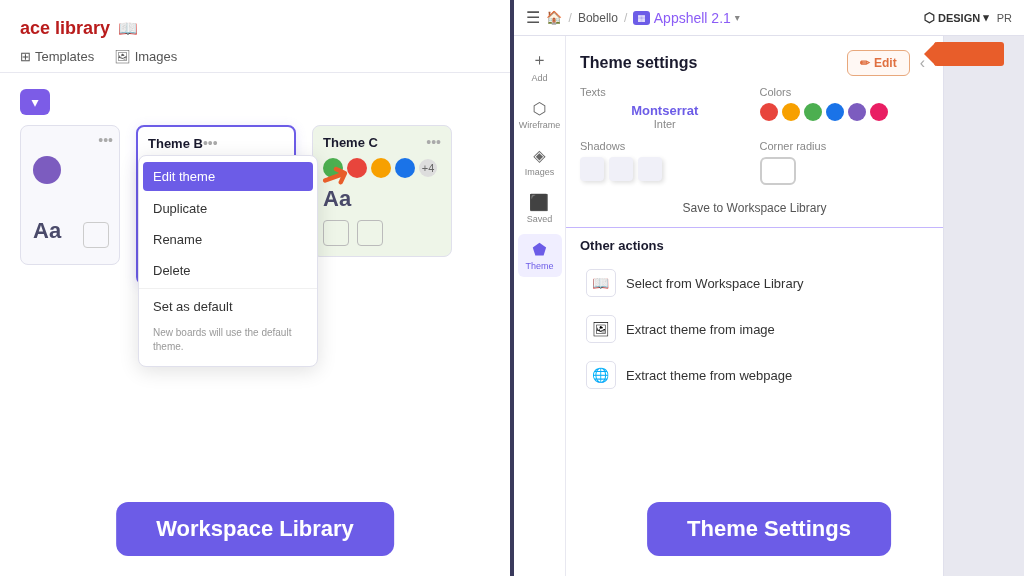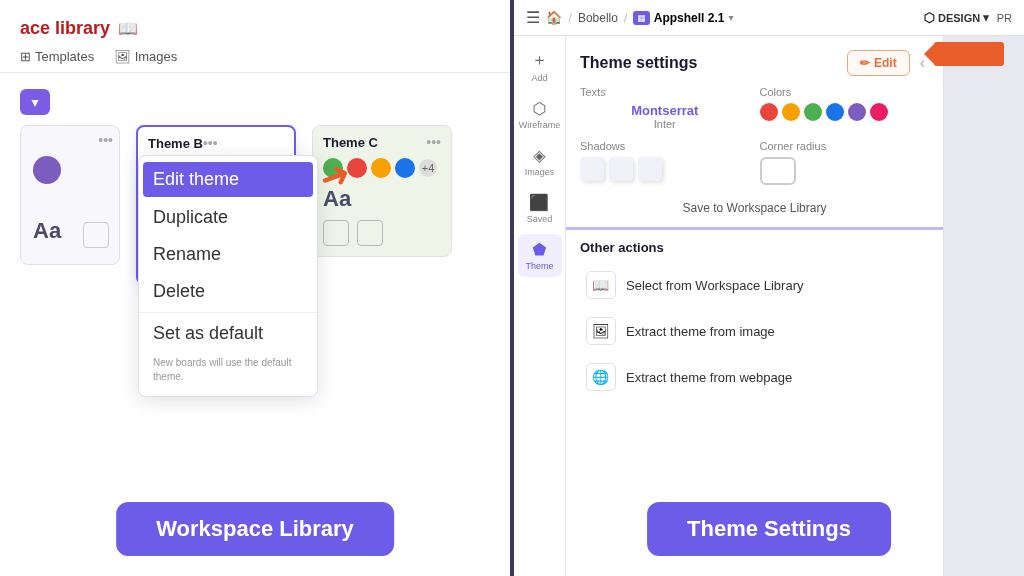--- a/index.html
+++ b/index.html
@@ -146,21 +146,21 @@
       border: 1px solid #e0e0ec;
       border-radius: 8px;
       box-shadow: 0 4px 20px rgba(0,0,0,0.12);
       z-index: 10;
       width: 180px;
       padding: 4px 0;
     }
 
     .context-menu-item {
       padding: 8px 14px;
-      font-size: 18px;
+      font-size: 13px;
       color: #333;
       cursor: pointer;
     }
 
     .context-menu-item.highlighted {
       background: #6c5ce7;
       color: #fff;
       border-radius: 4px;
       margin: 2px 4px;
       padding: 7px 10px;
@@ -540,21 +540,21 @@
       font-size: 12px;
       color: #555;
       text-align: center;
       padding: 6px 0 12px;
       cursor: pointer;
     }
 
     
     .other-actions-section {
       padding: 10px 14px;
-      border-top: 3px solid #c4b5fd;
+      border-top: 1px solid #c4b5fd;
     }
 
     .other-actions-title {
       font-size: 13px;
       font-weight: 600;
       color: #1a1a2e;
       margin-bottom: 8px;
     }
 
     .action-item {
@@ -712,21 +712,21 @@
 
   <div class="top-bar">
     <div class="top-bar-left">
       <span style="font-size:16px;color:#555;cursor:pointer;">☰</span>
       <span style="font-size:13px;cursor:pointer;">🏠</span>
       <span class="breadcrumb-sep">/</span>
       <span style="font-size:12px;color:#555;cursor:pointer;">Bobello</span>
       <span class="breadcrumb-sep">/</span>
       <div class="app-name-badge">
         <span class="app-icon-box">▦</span>
-        <span style="font-size:12px;font-weight:700;color:#000000;">Appshell 2.1</span>
+        <span style="font-size:14px;font-weight:400;color:#8b5cf6;">Appshell 2.1</span>
         <span style="font-size:10px;color:#888;cursor:pointer;">▾</span>
       </div>
     </div>
     <div class="top-bar-right">
       <div class="design-btn">
         <span style="font-size:13px;">⬡</span>
         <span>DESIGN</span>
         <span>▾</span>
       </div>
       <span style="font-size:11px;color:#555;cursor:pointer;">PR</span>

